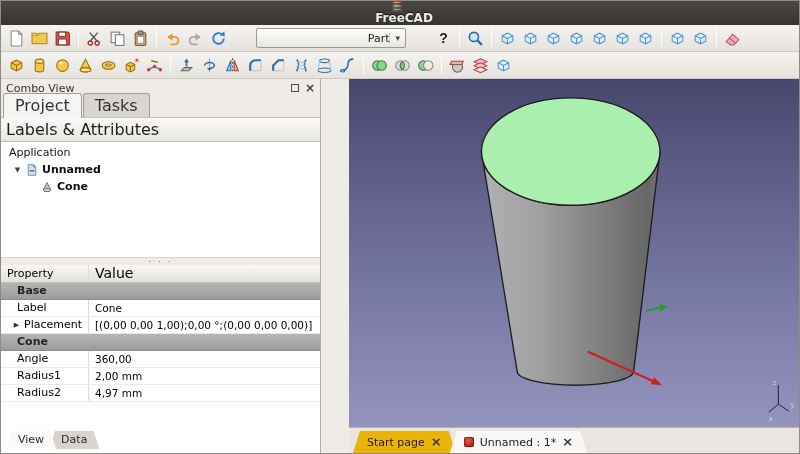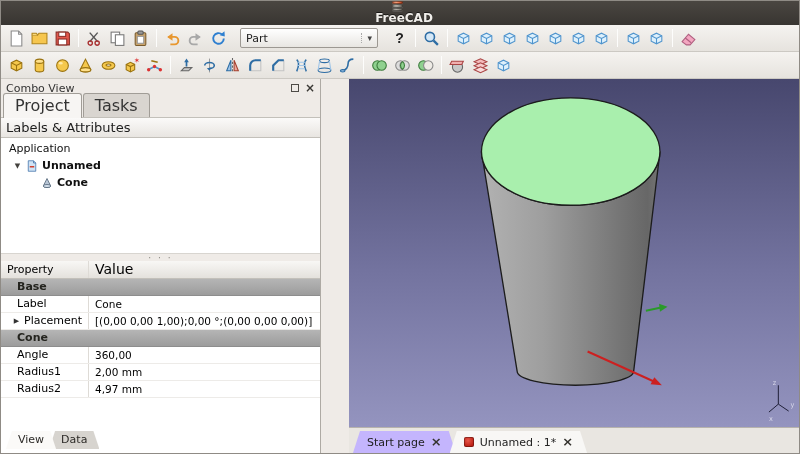--- a/index.html
+++ b/index.html
@@ -14,39 +14,39 @@
   .titlebar .title { color:#f0eeea; font-size:12px; font-weight:bold; margin-left:8px; text-shadow:0 -1px 0 rgba(0,0,0,.6); }
 
   
   .toolbar { height:27px; background:linear-gradient(#f5f3f0,#e6e3de); border-bottom:1px solid #ccc9c3; display:flex; align-items:center; padding:0 4px; }
   .tb-group { display:flex; align-items:center; }
   .tb-btn { width:23px; height:23px; border:1px solid transparent; background:transparent; padding:0; display:inline-flex; align-items:center; justify-content:center; border-radius:2px; cursor:pointer; }
   .ticon { display:inline-flex; align-items:center; justify-content:center; }
   .tb-btn svg { width:17px; height:17px; }
   .glyph { font-size:14px; line-height:1; }
   .tb-sep { width:1px; height:18px; background:#c2bfb9; border-right:1px solid #fdfdfc; margin:0 4px; display:inline-block; }
-  .combo { width:138px; height:20px; background:linear-gradient(#ffffff,#e8e6e2); border:1px solid #9c9892; border-radius:2px; display:flex; align-items:center; padding:0 5px; margin:0 10px; font-size:11px; color:#222; cursor:pointer; }
+  .combo { width:150px; height:20px; background:linear-gradient(#ffffff,#e8e6e2); border:1px solid #9c9892; border-radius:2px; display:flex; align-items:center; padding:0 5px; margin:0 26px; font-size:11px; color:#222; cursor:pointer;text-align:right; }
   .combo-text { flex:1; }
   .combo-arrow { font-size:9px; color:#444; border-left:1px dotted #aaa; padding-left:5px; }
 
   
   #main { position:absolute; top:78px; left:0; right:0; bottom:0; display:flex;gap:28px; }
 
   
   #left-panel { width:320px; background:#EFEBE7; border-right:1px solid #aeaaa4; display:flex; flex-direction:column; position:relative; }
   .dock-header { height:18px; font-size:11px; color:#333; display:flex; align-items:center; justify-content:space-between; padding:0 5px; }
   .dock-btns { display:flex; gap:6px; align-items:center; }
   .dock-float { width:8px; height:8px; border:1px solid #4e4b47; display:inline-block; cursor:pointer; }
   .dock-close { font-size:12px; font-weight:bold; color:#3a3834; line-height:10px; cursor:pointer; }
 
   .cv-tabs { display:flex; align-items:flex-end; height:20px; padding-left:2px; }
   .cv-tab { font-size:16px; padding:2px 11px; background:#d9d5d0; border:1px solid #a19d97; border-bottom:none; border-radius:3px 3px 0 0; color:#333; margin-right:1px; cursor:pointer; }
   .cv-tab.active { background:#f7f5f3; position:relative; top:1px; padding-bottom:3px; z-index:2; }
 
-  .tree-header { background:linear-gradient(#fbfaf9,#e8e5e1); border-top:1px solid #c3c0ba; border-bottom:1px solid #c3c0ba; font-size:13px; padding:2px 5px; color:#1d1d1d; }
+  .tree-header { background:linear-gradient(#fbfaf9,#e8e5e1); border-top:1px solid #c3c0ba; border-bottom:1px solid #c3c0ba; font-size:16px; padding:2px 5px; color:#1d1d1d; }
   .tree { background:#fff; height:115px; font-size:11px; padding-top:2px; overflow:hidden; }
   .tree-row { display:flex; align-items:center; height:17px; gap:4px; color:#101010; cursor:pointer; }
   .tree-row .expander { font-size:7px; color:#44423e; width:9px; text-align:center; }
   .tree-icon svg { width:12px; height:12px; display:block; }
   .bold { font-weight:bold; }
   .r-app { padding-left:8px; }
   .r-doc { padding-left:12px; }
   .r-obj { padding-left:40px; }
 
   .splitter { height:8px; background:#EFEBE7; border-top:1px solid #d8d5d0; display:flex; align-items:center; justify-content:center; color:#8a8781; font-size:9px; letter-spacing:2px; cursor:row-resize; }
@@ -65,21 +65,21 @@
 
   
   .s-tab { font-size:11px; padding:2px 12px 2px; height:18px; background:#d7d4cf; color:#2c2a27; clip-path:polygon(6px 0, calc(100% - 6px) 0, 100% 100%, 0 100%); filter:drop-shadow(0 0 0.6px #8d8a84); margin-right:-7px; cursor:pointer; position:relative; }
   .s-tab.active { background:#fbfaf8; z-index:2; }
   .panel-bottom-tabs { position:absolute; bottom:4px; left:5px; display:flex; }
 
   
   #view-area { flex:1; position:relative; background:#e9e6e1; }
   #view3d { position:absolute; top:0; left:0; width:100%; height:calc(100% - 26px); display:block; cursor:crosshair; }
   .mdi-bar { position:absolute; bottom:0; left:0; right:0; height:26px; background:#e9e6e1; border-top:1px solid #b7b3ad; display:flex; align-items:flex-end; padding:0 2px 0 4px; }
-  .mdi-tab { font-size:11px; display:flex; align-items:center; gap:6px; padding:0 14px; height:22px; background:#c4b5fd; color:#222; clip-path:polygon(7px 0, calc(100% - 7px) 0, 100% 100%, 0 100%); filter:drop-shadow(0 0 0.6px #8d8a84); margin-right:-6px; cursor:pointer; }
+  .mdi-tab { font-size:11px; display:flex; align-items:center; gap:6px; padding:0 14px; height:22px; background:#eab308; color:#222; clip-path:polygon(7px 0, calc(100% - 7px) 0, 100% 100%, 0 100%); filter:drop-shadow(0 0 0.6px #8d8a84); margin-right:-6px; cursor:pointer; }
   .mdi-tab.active { background:#f8f7f5; z-index:2; }
   .tab-close { font-weight:900; font-size:13px; color:#35332f; line-height:10px; cursor:pointer; }
   .doc-badge { width:10px; height:10px; border-radius:2px; background:radial-gradient(circle at 40% 35%, #e8584a, #bb1f14 70%); box-shadow:inset 0 0 0 1px rgba(0,0,0,.3); }
 </style>
 </head>
 <body>
 
 <div id="app">
 
   <div class="titlebar">

